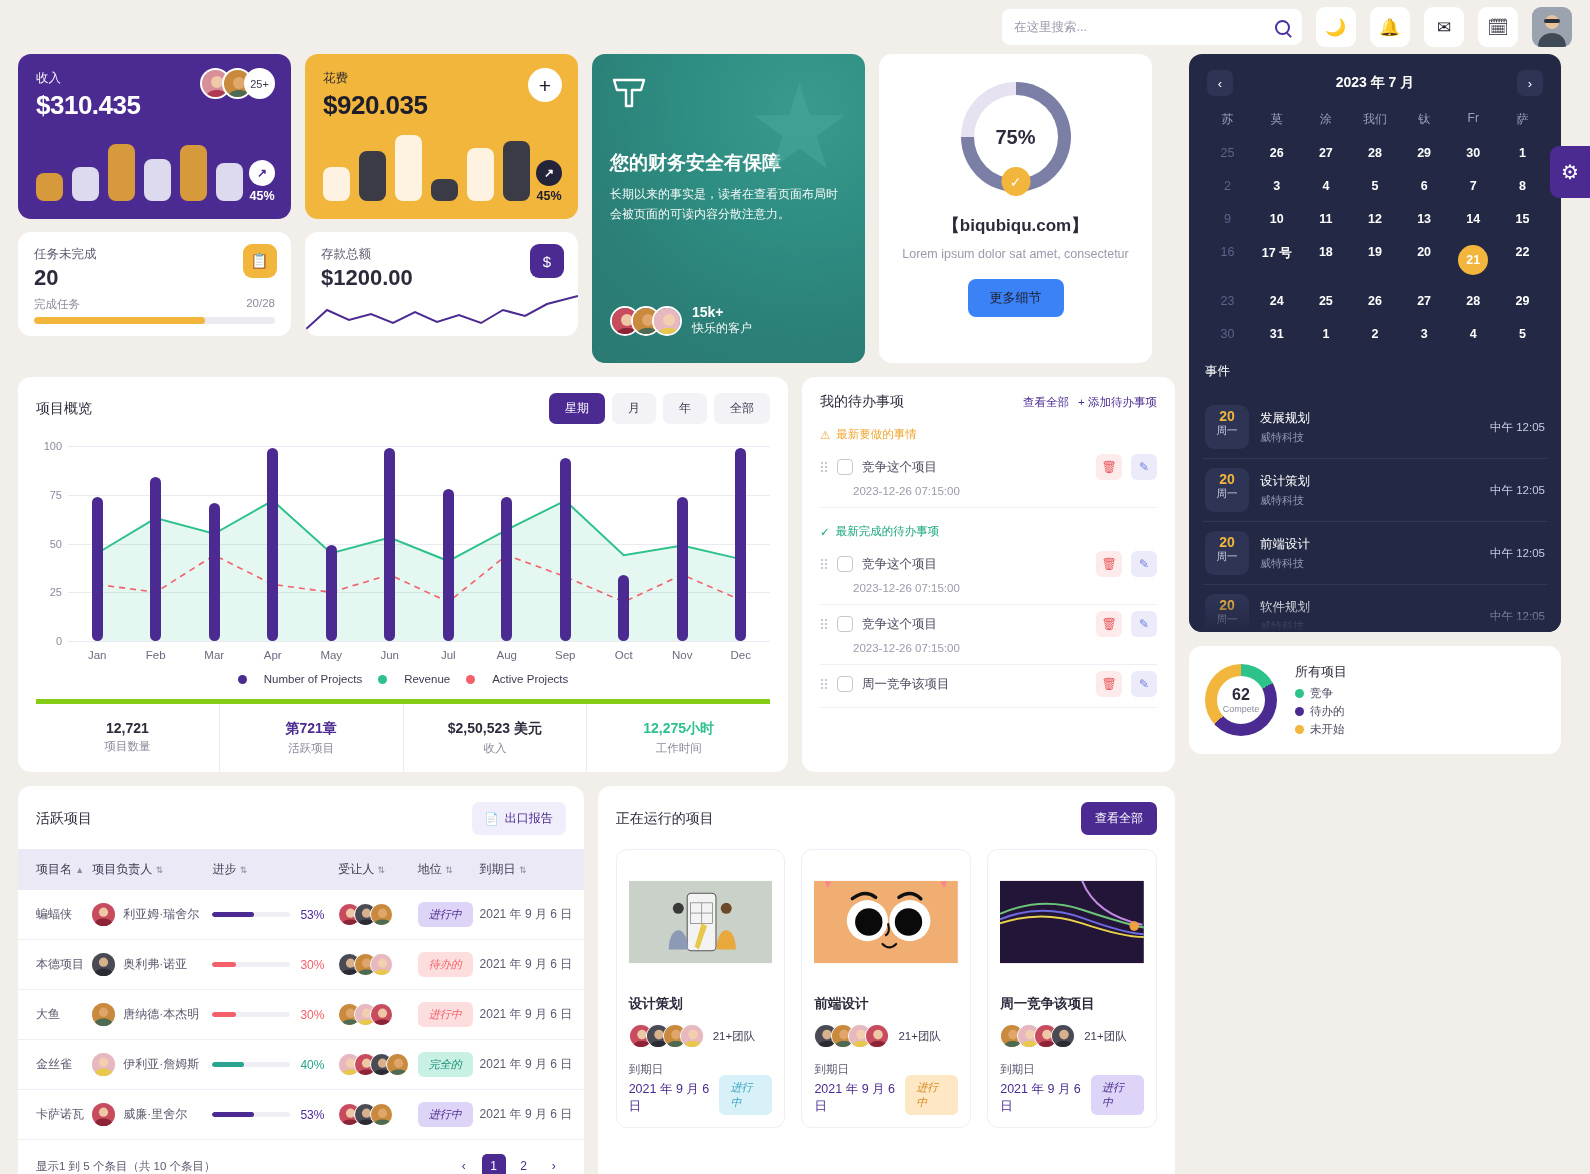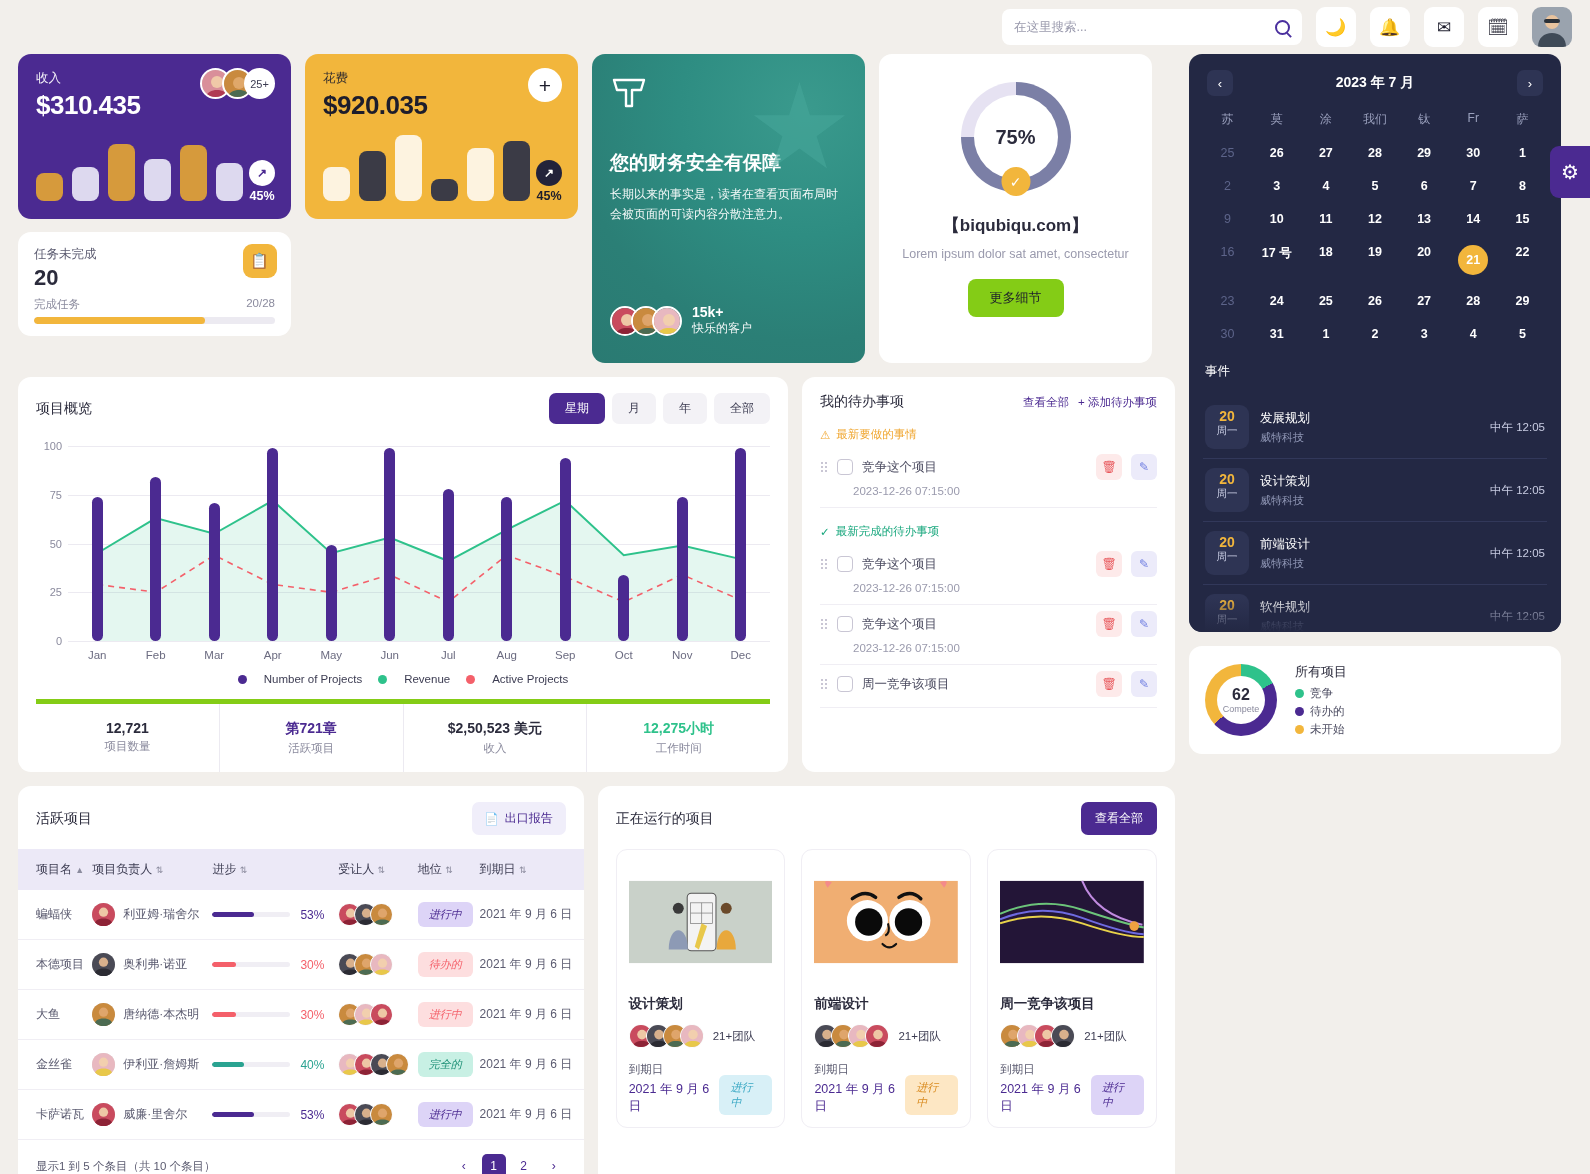--- a/index.html
+++ b/index.html
@@ -70,21 +70,21 @@
   
   .prog-card { width:273px; height:309px; background:#fff; border-radius:13px; padding:20px; text-align:center; }
   .ring-wrap { width:110px; height:110px; margin:8px auto 0; position:relative; }
   .ring { width:110px; height:110px; border-radius:50%;
           background:conic-gradient(#7b7fa6 0% 75%, #e6e2f2 75% 100%); }
   .ring:after { content:""; position:absolute; inset:13px; background:#fff; border-radius:50%; }
   .ring-txt { position:absolute; inset:0; display:flex; align-items:center; justify-content:center; font-size:20px; font-weight:bold; z-index:2; }
   .ring-check { position:absolute; bottom:-4px; left:50%; transform:translateX(-50%); width:29px; height:29px; border-radius:50%; background:#f2b63c; color:#fff; display:flex; align-items:center; justify-content:center; font-size:14px; z-index:3; }
   .brand { font-size:17px; font-weight:bold; margin-top:22px; }
   .brand-sub { font-size:12.5px; color:#9a9aad; line-height:1.6; margin-top:7px; }
-  .btn-amber { background:#84cc16; color:#1d1d2c; border:0; border-radius:8px; padding:10px 22px; font-size:13px; margin-top:15px; font-family:"Liberation Sans",sans-serif; cursor:pointer; }
+  .btn-amber { background:#3b82f6; color:#1d1d2c; border:0; border-radius:8px; padding:10px 22px; font-size:13px; margin-top:15px; font-family:"Liberation Sans",sans-serif; cursor:pointer; }
 
   
   .cal { background:#232844; border-radius:13px; padding:16px 14px 0; color:#fff; height:578px; overflow:hidden; position:relative; }
   .cal-head { display:flex; align-items:center; justify-content:space-between; padding:0 4px 10px; }
   .cal-title { font-size:14px; font-weight:bold; }
   .nav-b { width:26px; height:26px; border-radius:7px; background:#2e3454; display:flex; align-items:center; justify-content:center; font-size:13px; }
   .cal-grid { display:grid; grid-template-columns:repeat(7,1fr); text-align:center; row-gap:7px; }
   .cal-grid .dow { font-size:12px; color:#9aa0bd; padding:5px 0; }
   .cal-grid .d { font-size:12.5px; font-weight:bold; padding:6px 0; }
   .cal-grid .d.mut { color:#5d648a; font-weight:normal; }
@@ -277,20 +277,28 @@
             <span style="height:32%;background:#3b3b46"></span>
             <span style="height:76%;background:#fdf3e0"></span>
             <span style="height:86%;background:#3b3b46"></span>
           </div>
           <div class="pct-chip">
             <div class="pct-circle">↗</div>
             <span>45%</span>
           </div>
         </div>
 
+        <div class="stat-sm" style="margin-top:13px">
+          <div class="sm-title">存款总额</div>
+          <div class="sm-val">$1200.00</div>
+          <div class="sm-icon" style="background:#4b2a91">$</div>
+          <svg viewBox="0 0 273 46" preserveAspectRatio="none" style="position:absolute;left:0;bottom:0;width:273px;height:46px">
+            <polyline points="0,40 22,20 44,30 66,24 88,33 110,22 132,32 154,25 176,33 198,20 220,26 242,14 273,6" fill="none" stroke="#4b2a91" stroke-width="2"></polyline>
+          </svg>
+        </div>
       </div>
 
       <div class="promo">
         <div class="star"></div>
         <svg width="38" height="38" viewBox="0 0 38 38">
           <path d="M4 6 L34 6 L31 16 L22 16 L22 32 L16 32 L16 16 L7 16 Z" fill="none" stroke="#fff" stroke-width="2.4" stroke-linejoin="round"></path>
         </svg>
         <h3>您的财务安全有保障</h3>
         <p>长期以来的事实是，读者在查看页面布局时会被页面的可读内容分散注意力。</p>
         <div class="promo-foot">

